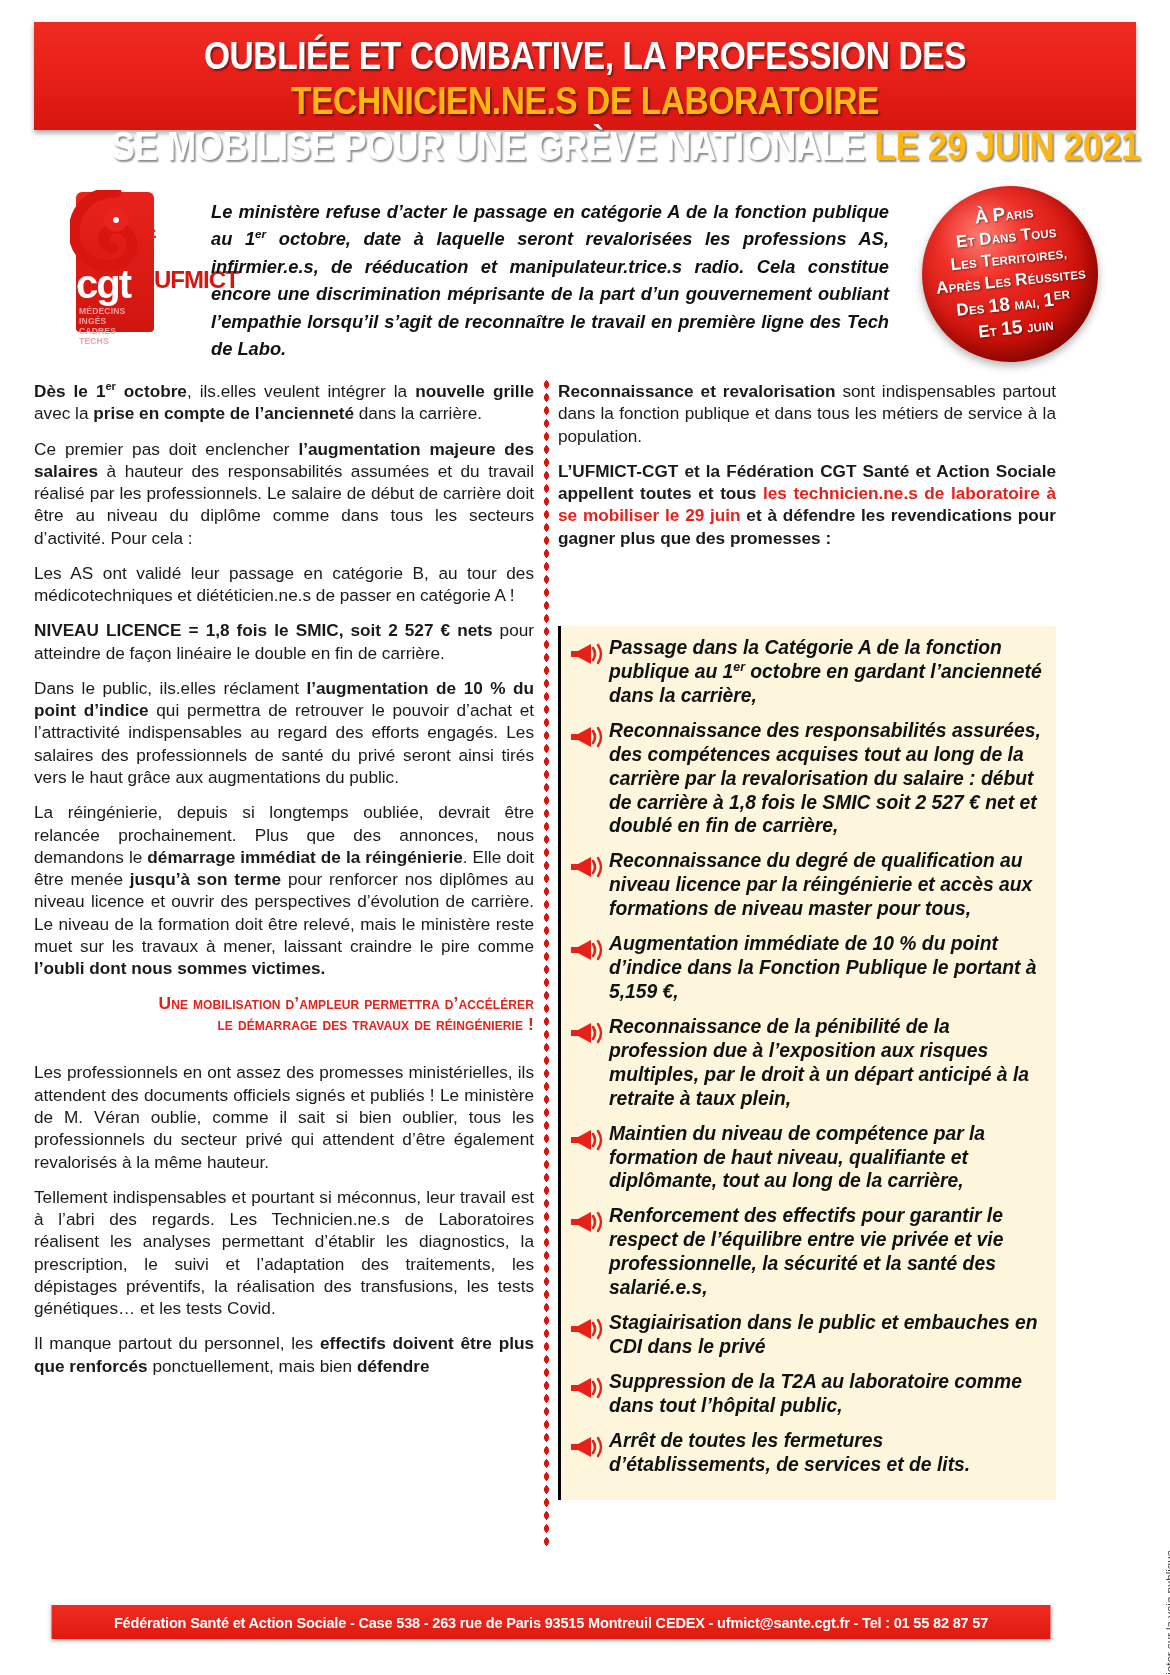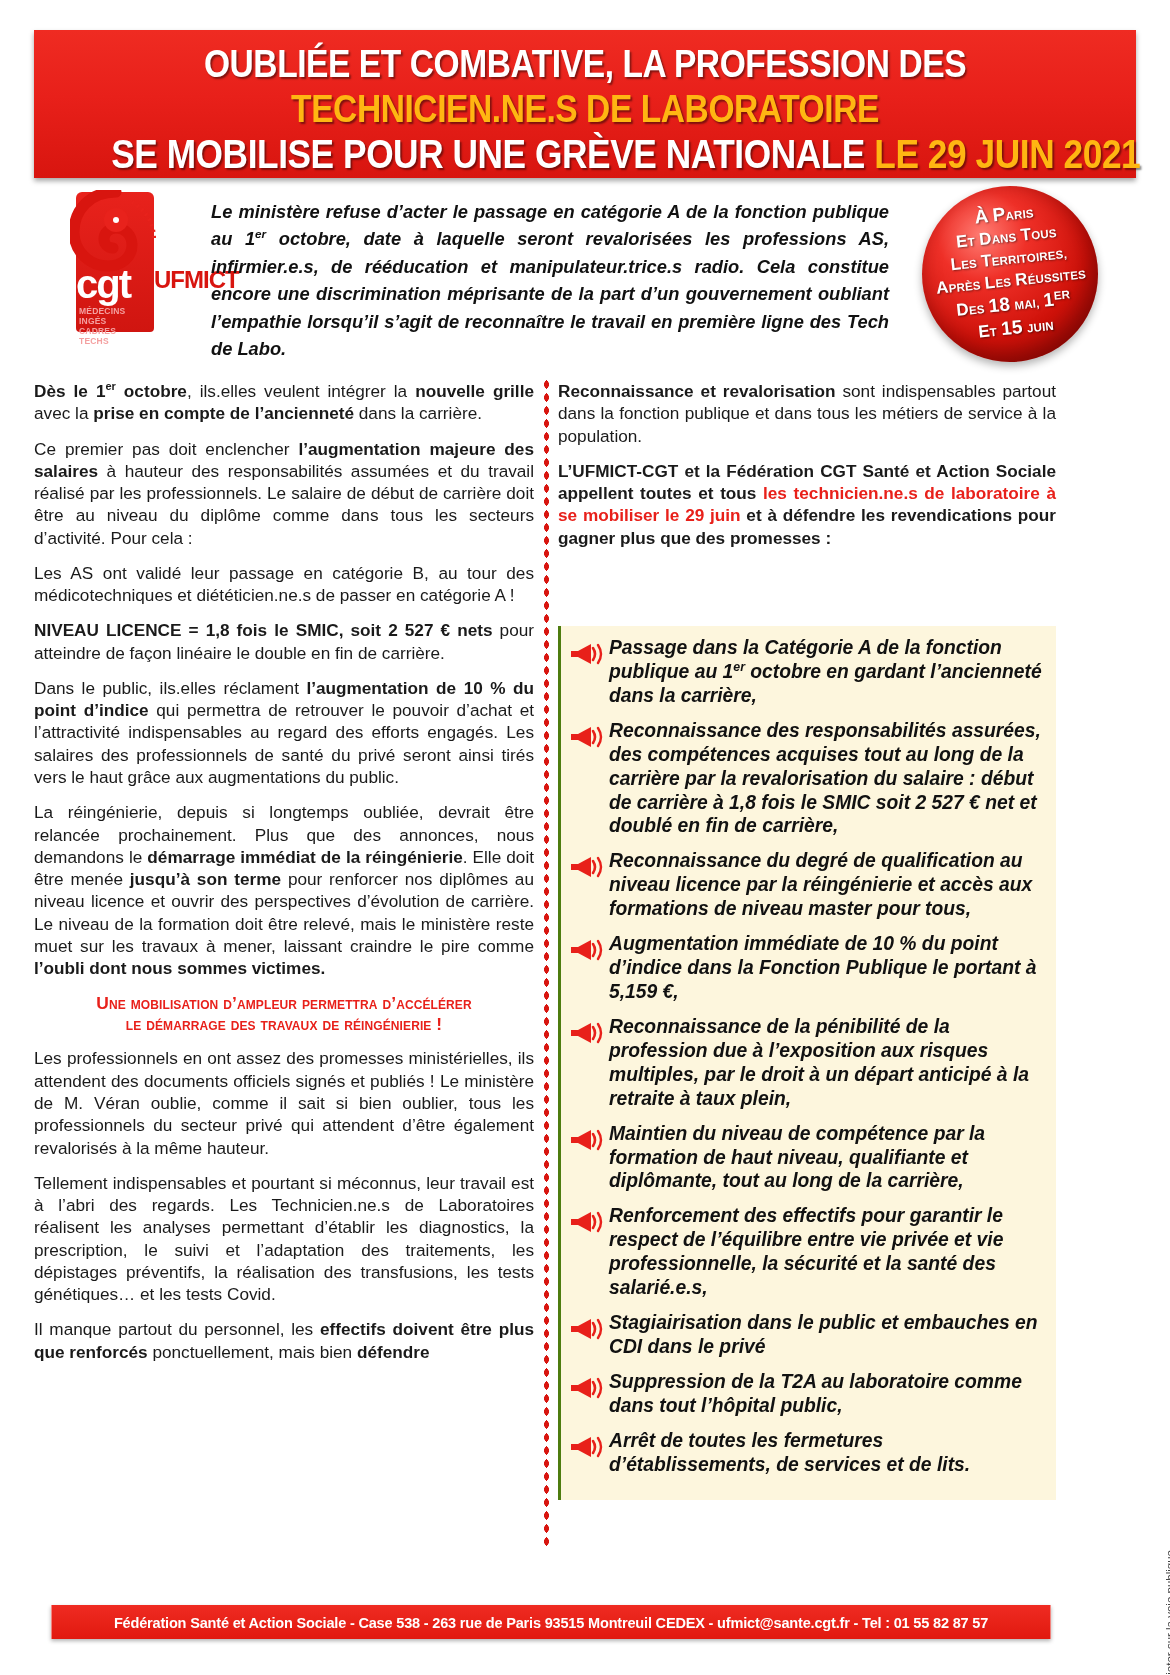--- a/index.html
+++ b/index.html
@@ -8,26 +8,25 @@
     width: 1170px; height: 1675px;
     background: #ffffff;
     font-family: "Liberation Sans", sans-serif;
     position: relative;
     overflow: hidden;
   }
 
   
   .banner {
     position: absolute;
-    left: 34px; top: 22px; width: 1102px; height: 148px;
+    left: 34px; top: 22px; width: 1102px; height: 108px;
     background: linear-gradient(180deg,#ef2b22 0%, #e8201a 45%, #d8150f 100%);
     box-shadow: 0 3px 5px rgba(0,0,0,.35);
     text-align: center;
     padding-top: 6px;
-    margin-top: 8px;
   }
   .banner-line {
     font-family: "Liberation Sans", sans-serif;
     font-weight: bold;
     color: #ffffff;
     letter-spacing: -0.5px;
     text-shadow: 2px 2px 2px rgba(0,0,0,.45);
     line-height: 1.0;
     transform: scaleX(0.86);
     white-space: nowrap;
@@ -114,31 +113,31 @@
   .divider {
     position:absolute; left:543px; top:378px; width:7px; height:1168px;
     background-image: radial-gradient(#d8150f 45%, transparent 47%);
     background-size: 7px 13px;
     background-repeat: repeat-y;
   }
 
   
   .redhead {
     color:#e8201a; font-weight:bold;
-    text-align:center; line-height:1.18;
+    text-align:right; line-height:1.18;
     font-size:17.4px; letter-spacing:.1px;
-    margin: 14px 0 13px 0;
+    margin: 14px 0 27px 0;
     font-variant: small-caps;
   }
 
   
   .demands {
     position:absolute; left:558px; top:626px; width:498px; height:874px;
     background:#fdf6dd;
-    border-left: 3px solid #4d7c0f;
+    border-left: 3px solid #000000;
     padding: 10px 6px 8px 8px;
   }
   .demand {
     display:flex; align-items:flex-start;
     margin-bottom: 11px;
   }
   .demand:last-child { margin-bottom:0; }
   .mega {
     flex: 0 0 36px; width:36px; height:24px;
     margin-top: 6px; margin-right:4px;

